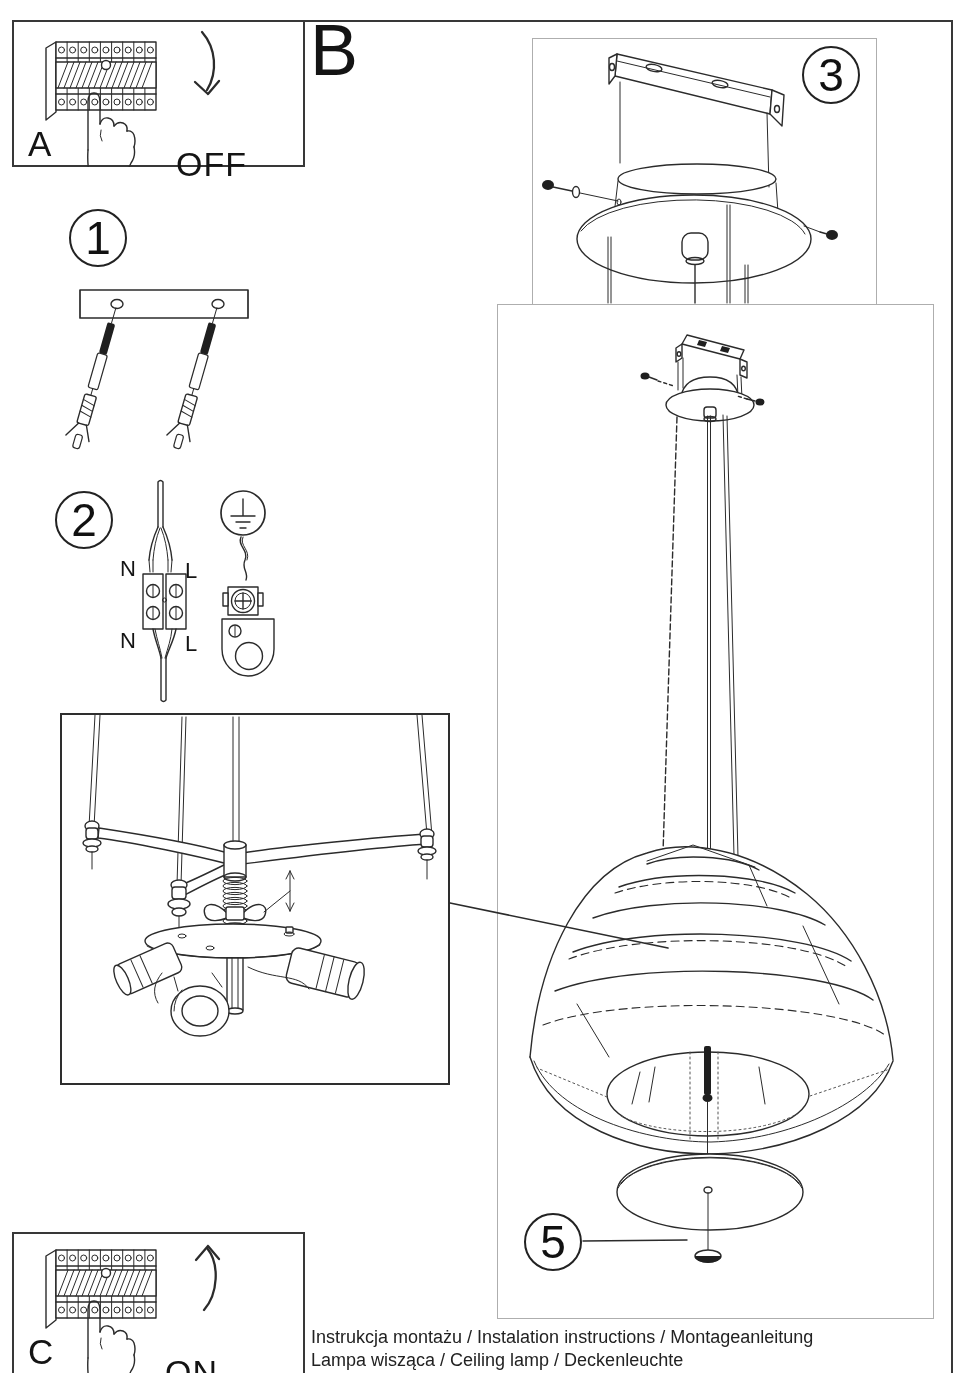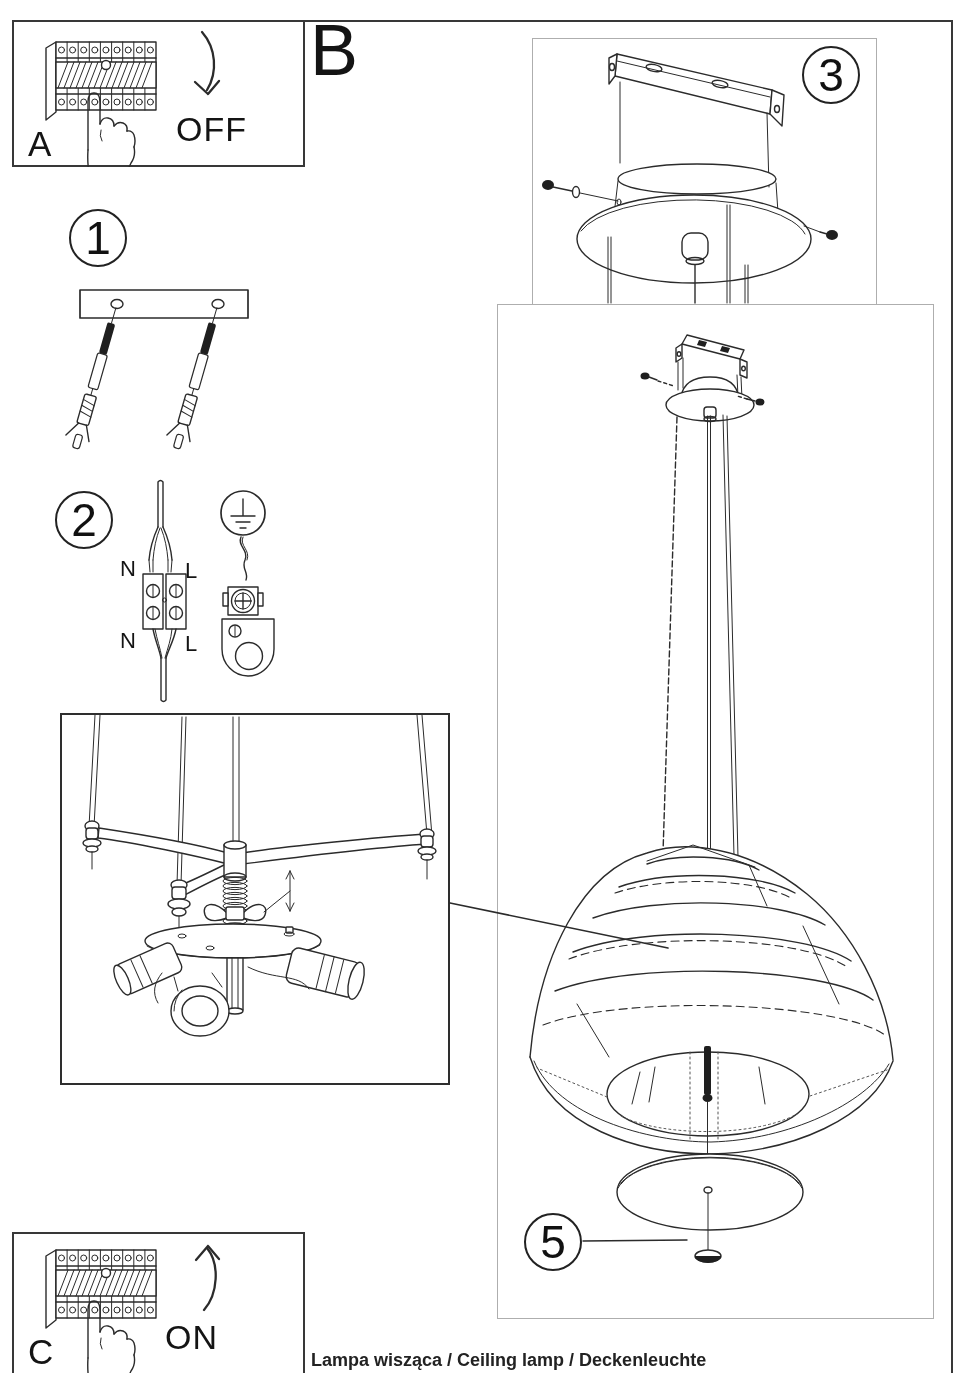--- a/index.html
+++ b/index.html
@@ -5,21 +5,21 @@
   html,body{margin:0;padding:0;background:#fff;}
   #page{position:relative;width:970px;height:1373px;background:#ffffff;overflow:hidden;
         font-family:"Liberation Sans","DejaVu Sans",sans-serif;color:#1b1b1b;}
   .box{position:absolute;box-sizing:border-box;border:2px solid #383838;background:transparent;}
   .lite{position:absolute;box-sizing:border-box;border:1px solid #aeaeae;background:transparent;}
   .frameB{position:absolute;box-sizing:border-box;border-top:2px solid #383838;border-right:2px solid #383838;}
   .badge{position:absolute;box-sizing:border-box;width:58px;height:58px;border:2px solid #222;
          border-radius:50%;background:#fff;text-align:center;line-height:54px;font-size:46px;color:#111;z-index:5;}
   .ltrB{position:absolute;font-size:72px;line-height:1;color:#141414;}
   .corner{position:absolute;font-size:35px;line-height:1;color:#141414;}
-  .act{position:absolute;font-size:34px;line-height:1;letter-spacing:1px;color:#141414;}
+  .act{position:absolute;font-size:34px;line-height:1;letter-spacing:1px;color:#141414;margin-top:35px;}
   .wl{position:absolute;font-size:22px;line-height:1;color:#141414;}
   .ftr{position:absolute;font-size:18px;line-height:23px;color:#222;white-space:nowrap;}
   svg{position:absolute;overflow:hidden;}
   svg *{fill:none;stroke:#2b2b2b;stroke-width:1.4;stroke-linecap:round;stroke-linejoin:round;}
   .blk{fill:#1f1f1f !important;stroke:none !important;}
   .wht{fill:#ffffff !important;}
   .thin{stroke-width:1 !important;}
   .sw2{stroke-width:2.3 !important;}
   .dash2{stroke-dasharray:3 3;}
   .dash3{stroke-dasharray:6 3;}
@@ -358,15 +358,16 @@
         </g>
       <g>
         <path d="M182,72 C196,56 198,26 185,10" class="sw2"></path>
         <path d="M174,22 L186,8 M186,8 L197,21" class="sw2"></path>
       </g>
     </svg>
     <span class="corner" style="left:14px;top:100px;">C</span>
     <span class="act" style="left:151px;top:86px;">ON</span>
   </div>
 
-  <span class="ftr" style="left:311px;top:1349px;font-weight:bold;">Lampa wisząca / Ceiling lamp / Deckenleuchte</span>
+  <span class="ftr" style="left:311px;top:1326px;">Instrukcja montażu / Instalation instructions / Montageanleitung</span>
+  <span class="ftr" style="left:311px;top:1349px;">Lampa wisząca / Ceiling lamp / Deckenleuchte</span>
 
 </div>
 
 </body></html>

